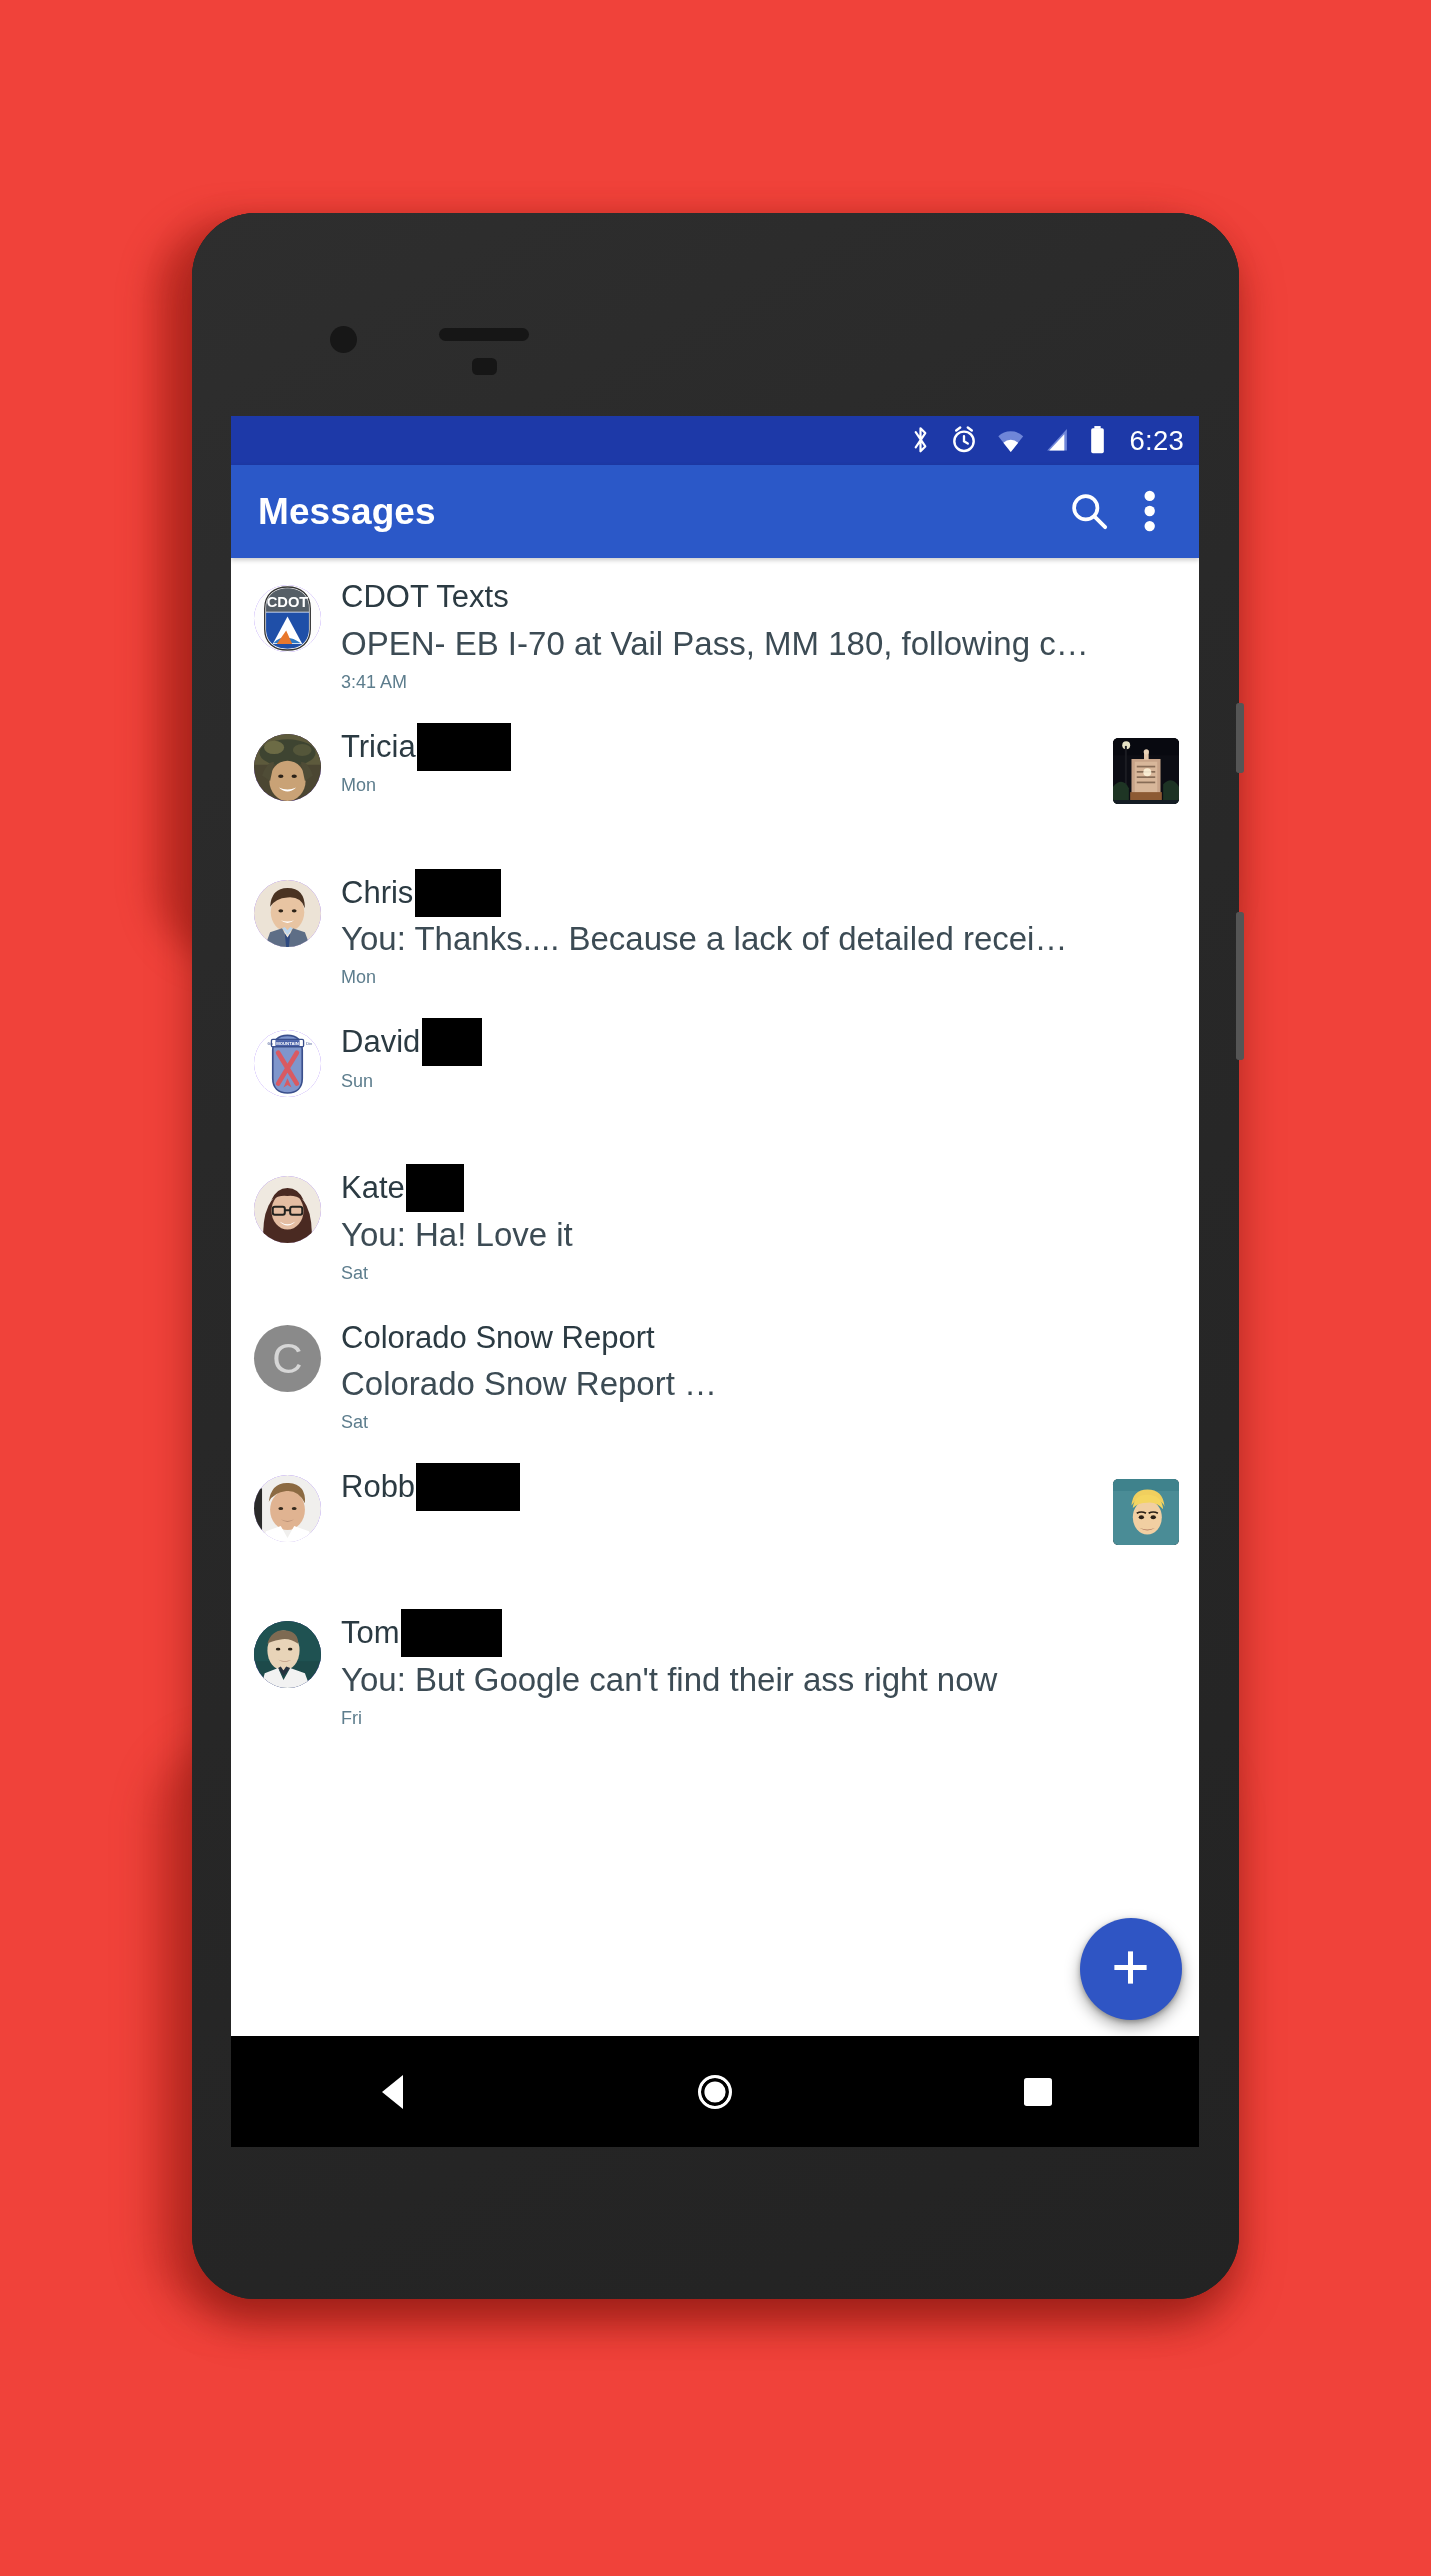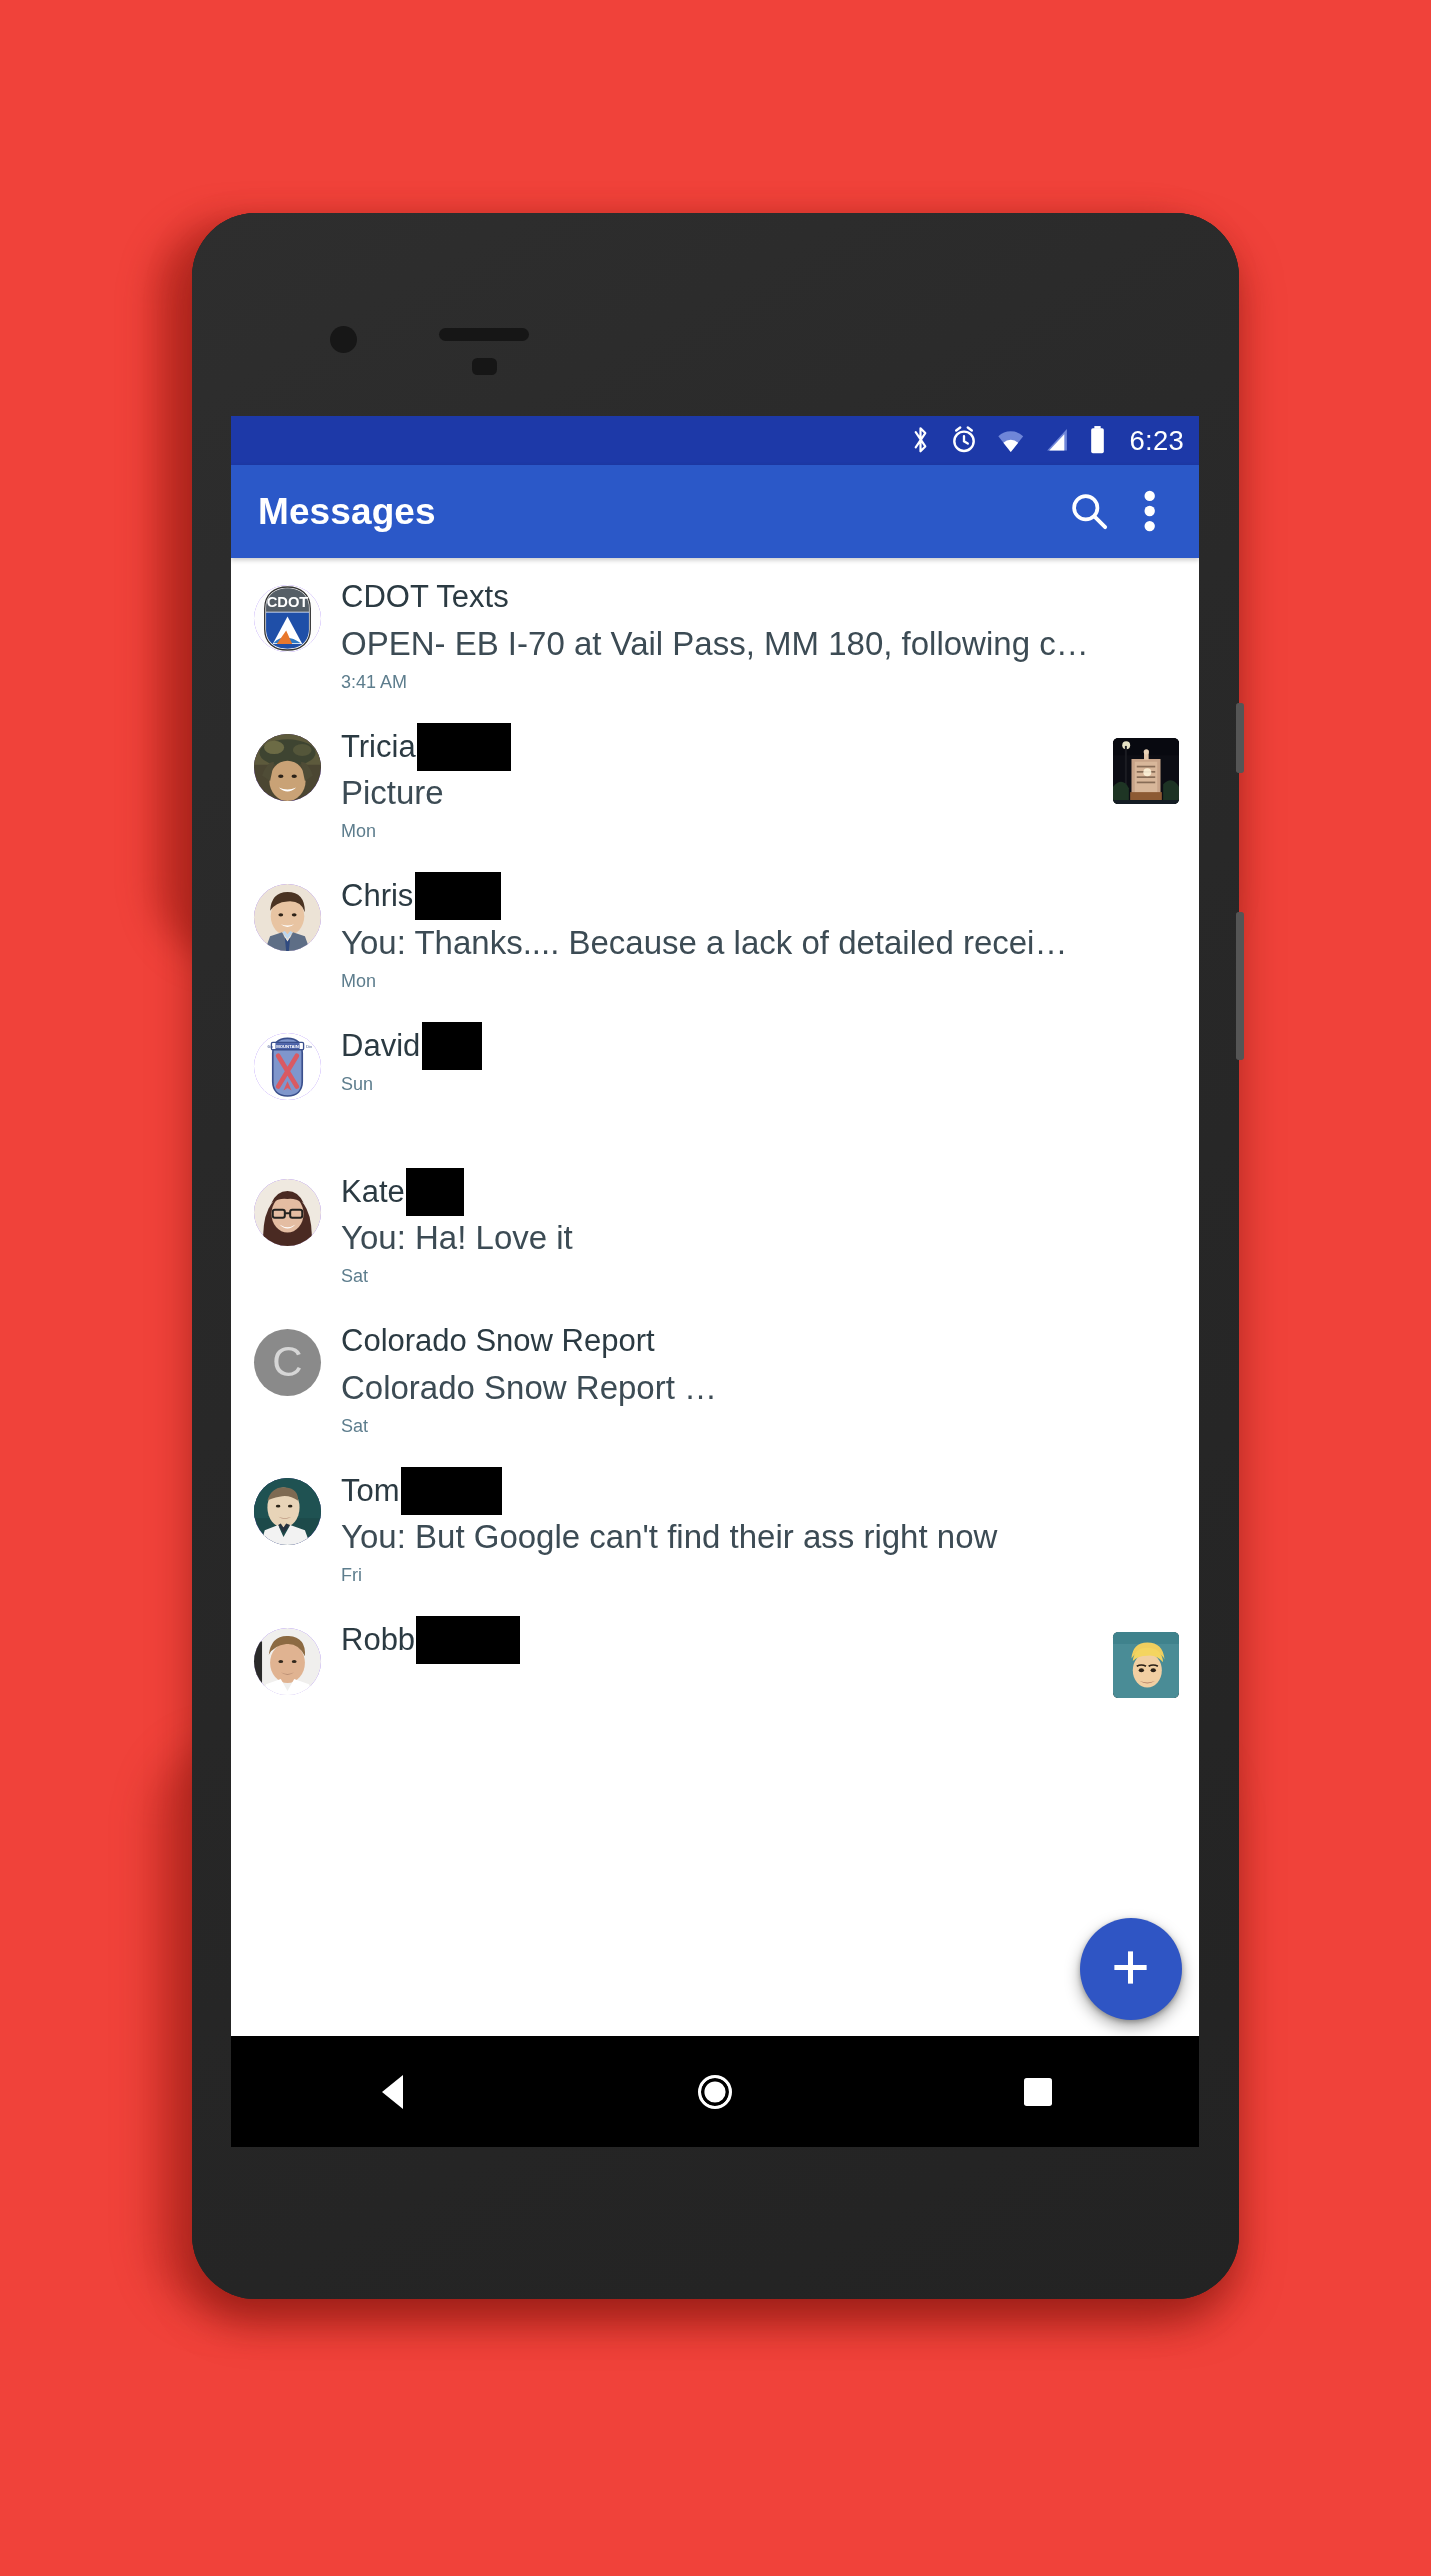--- a/index.html
+++ b/index.html
@@ -402,21 +402,20 @@
           <path d="M37 80 Q50 92 63 80 Q50 86 37 80 Z" fill="#ffffff"></path>
           <path d="M12 62 Q20 40 30 42 L24 70 Z" fill="#4f4c36"></path>
           <path d="M88 62 Q80 40 70 42 L76 70 Z" fill="#4f4c36"></path>
         </svg>
       </div>
       <div class="row-text">
         <div class="row-name-line">
           <span class="row-name">Tricia</span>
           <span class="redaction" style="width:94px"></span>
         </div>
-        <div class="row-snippet">Picture</div>
         <div class="row-time">Mon</div>
       </div>
       <div class="row-thumb">
         <svg viewBox="0 0 100 100">
           <rect width="100" height="100" fill="#0c0d14"></rect>
           <rect y="0" width="100" height="26" fill="#080910"></rect>
           <circle cx="20" cy="11" r="6" fill="#fff9d8" opacity=".9"></circle>
           <rect x="18" y="12" width="3" height="70" fill="#1b1c22"></rect>
           <path d="M28 32 L72 32 L72 88 L28 88 Z" fill="#c8a489"></path>
           <path d="M33 36 L67 36 L67 84 L33 84 Z" fill="#d8b79a"></path>
@@ -514,44 +513,20 @@
           <span class="row-name">Colorado Snow Report</span>
         </div>
         <div class="row-snippet">Colorado Snow Report …</div>
         <div class="row-time">Sat</div>
       </div>
     </div>
 
     <div class="conversation-row">
       <div class="avatar">
         <svg viewBox="0 0 100 100">
-          <rect width="100" height="100" fill="#1d4a4a"></rect>
-          <path d="M0 0 H100 V60 H0 Z" fill="#1f5252"></path>
-          <ellipse cx="44" cy="44" rx="24" ry="30" fill="#e8d4b8"></ellipse>
-          <path d="M20 34 Q26 12 48 14 Q66 16 66 34 Q52 24 38 28 Q26 30 20 34 Z" fill="#7e6a52"></path>
-          <ellipse cx="36" cy="42" rx="3.4" ry="2.2" fill="#2b2418"></ellipse>
-          <ellipse cx="54" cy="42" rx="3.4" ry="2.2" fill="#2b2418"></ellipse>
-          <path d="M36 58 Q46 64 56 58 Q46 62 36 58 Z" fill="#a97f6a"></path>
-          <path d="M16 78 L36 70 L44 88 L54 70 L76 78 L84 100 L10 100 Z" fill="#f2f2f2"></path>
-          <path d="M36 70 L44 82 L54 70 L48 68 L44 74 L40 68 Z" fill="#26323f"></path>
-        </svg>
-      </div>
-      <div class="row-text">
-        <div class="row-name-line">
-          <span class="row-name">Tom</span>
-          <span class="redaction" style="width:101px"></span>
-        </div>
-        <div class="row-snippet">You: But Google can't find their ass right now</div>
-        <div class="row-time">Fri</div>
-      </div>
-    </div>
-
-    <div class="conversation-row">
-      <div class="avatar">
-        <svg viewBox="0 0 100 100">
           <rect width="100" height="100" fill="#f0efed"></rect>
           <ellipse cx="50" cy="52" rx="26" ry="30" fill="#e0b391"></ellipse>
           <path d="M22 40 Q26 10 52 12 Q78 14 76 42 Q66 22 48 24 Q30 26 22 40 Z" fill="#8c6a42"></path>
           <ellipse cx="40" cy="50" rx="3.6" ry="2.4" fill="#32281c"></ellipse>
           <ellipse cx="60" cy="50" rx="3.6" ry="2.4" fill="#32281c"></ellipse>
           <path d="M40 66 Q50 74 60 66 Q50 71 40 66 Z" fill="#b98e74"></path>
           <path d="M18 84 L40 76 L50 94 L60 76 L82 84 L88 100 L12 100 Z" fill="#ffffff"></path>
           <rect x="0" y="20" width="12" height="80" fill="#2a2a2a"></rect>
         </svg>
       </div>
@@ -569,20 +544,44 @@
           <rect y="0" width="100" height="18" fill="#3f828c"></rect>
           <path d="M28 40 Q30 16 52 16 Q76 16 78 42 Q74 30 52 30 Q32 30 28 40 Z" fill="#f0cf5e"></path>
           <ellipse cx="52" cy="58" rx="22" ry="26" fill="#f1cfa2"></ellipse>
           <path d="M30 44 Q32 24 52 24 Q74 24 76 46 Q66 34 52 36 Q38 36 30 44 Z" fill="#f4d560"></path>
           <ellipse cx="43" cy="58" rx="4" ry="3" fill="#2a2016"></ellipse>
           <ellipse cx="61" cy="58" rx="4" ry="3" fill="#2a2016"></ellipse>
           <path d="M36 52 Q43 48 50 52" stroke="#2a2016" stroke-width="2.6" fill="none"></path>
           <path d="M54 52 Q61 48 68 52" stroke="#2a2016" stroke-width="2.6" fill="none"></path>
           <path d="M40 74 Q52 82 64 74 Q52 79 40 74 Z" fill="#b8856a"></path>
         </svg>
+      </div>
+    </div>
+
+    <div class="conversation-row">
+      <div class="avatar">
+        <svg viewBox="0 0 100 100">
+          <rect width="100" height="100" fill="#1d4a4a"></rect>
+          <path d="M0 0 H100 V60 H0 Z" fill="#1f5252"></path>
+          <ellipse cx="44" cy="44" rx="24" ry="30" fill="#e8d4b8"></ellipse>
+          <path d="M20 34 Q26 12 48 14 Q66 16 66 34 Q52 24 38 28 Q26 30 20 34 Z" fill="#7e6a52"></path>
+          <ellipse cx="36" cy="42" rx="3.4" ry="2.2" fill="#2b2418"></ellipse>
+          <ellipse cx="54" cy="42" rx="3.4" ry="2.2" fill="#2b2418"></ellipse>
+          <path d="M36 58 Q46 64 56 58 Q46 62 36 58 Z" fill="#a97f6a"></path>
+          <path d="M16 78 L36 70 L44 88 L54 70 L76 78 L84 100 L10 100 Z" fill="#f2f2f2"></path>
+          <path d="M36 70 L44 82 L54 70 L48 68 L44 74 L40 68 Z" fill="#26323f"></path>
+        </svg>
+      </div>
+      <div class="row-text">
+        <div class="row-name-line">
+          <span class="row-name">Tom</span>
+          <span class="redaction" style="width:101px"></span>
+        </div>
+        <div class="row-snippet">You: But Google can't find their ass right now</div>
+        <div class="row-time">Fri</div>
       </div>
     </div>
 
     <button id="fab-compose">
       <span>
         <svg width="43" height="43" viewBox="0 0 24 24">
           <rect x="10.6" y="3" width="2.8" height="18" fill="#ffffff"></rect>
           <rect x="3" y="10.6" width="18" height="2.8" fill="#ffffff"></rect>
         </svg>
       </span>

